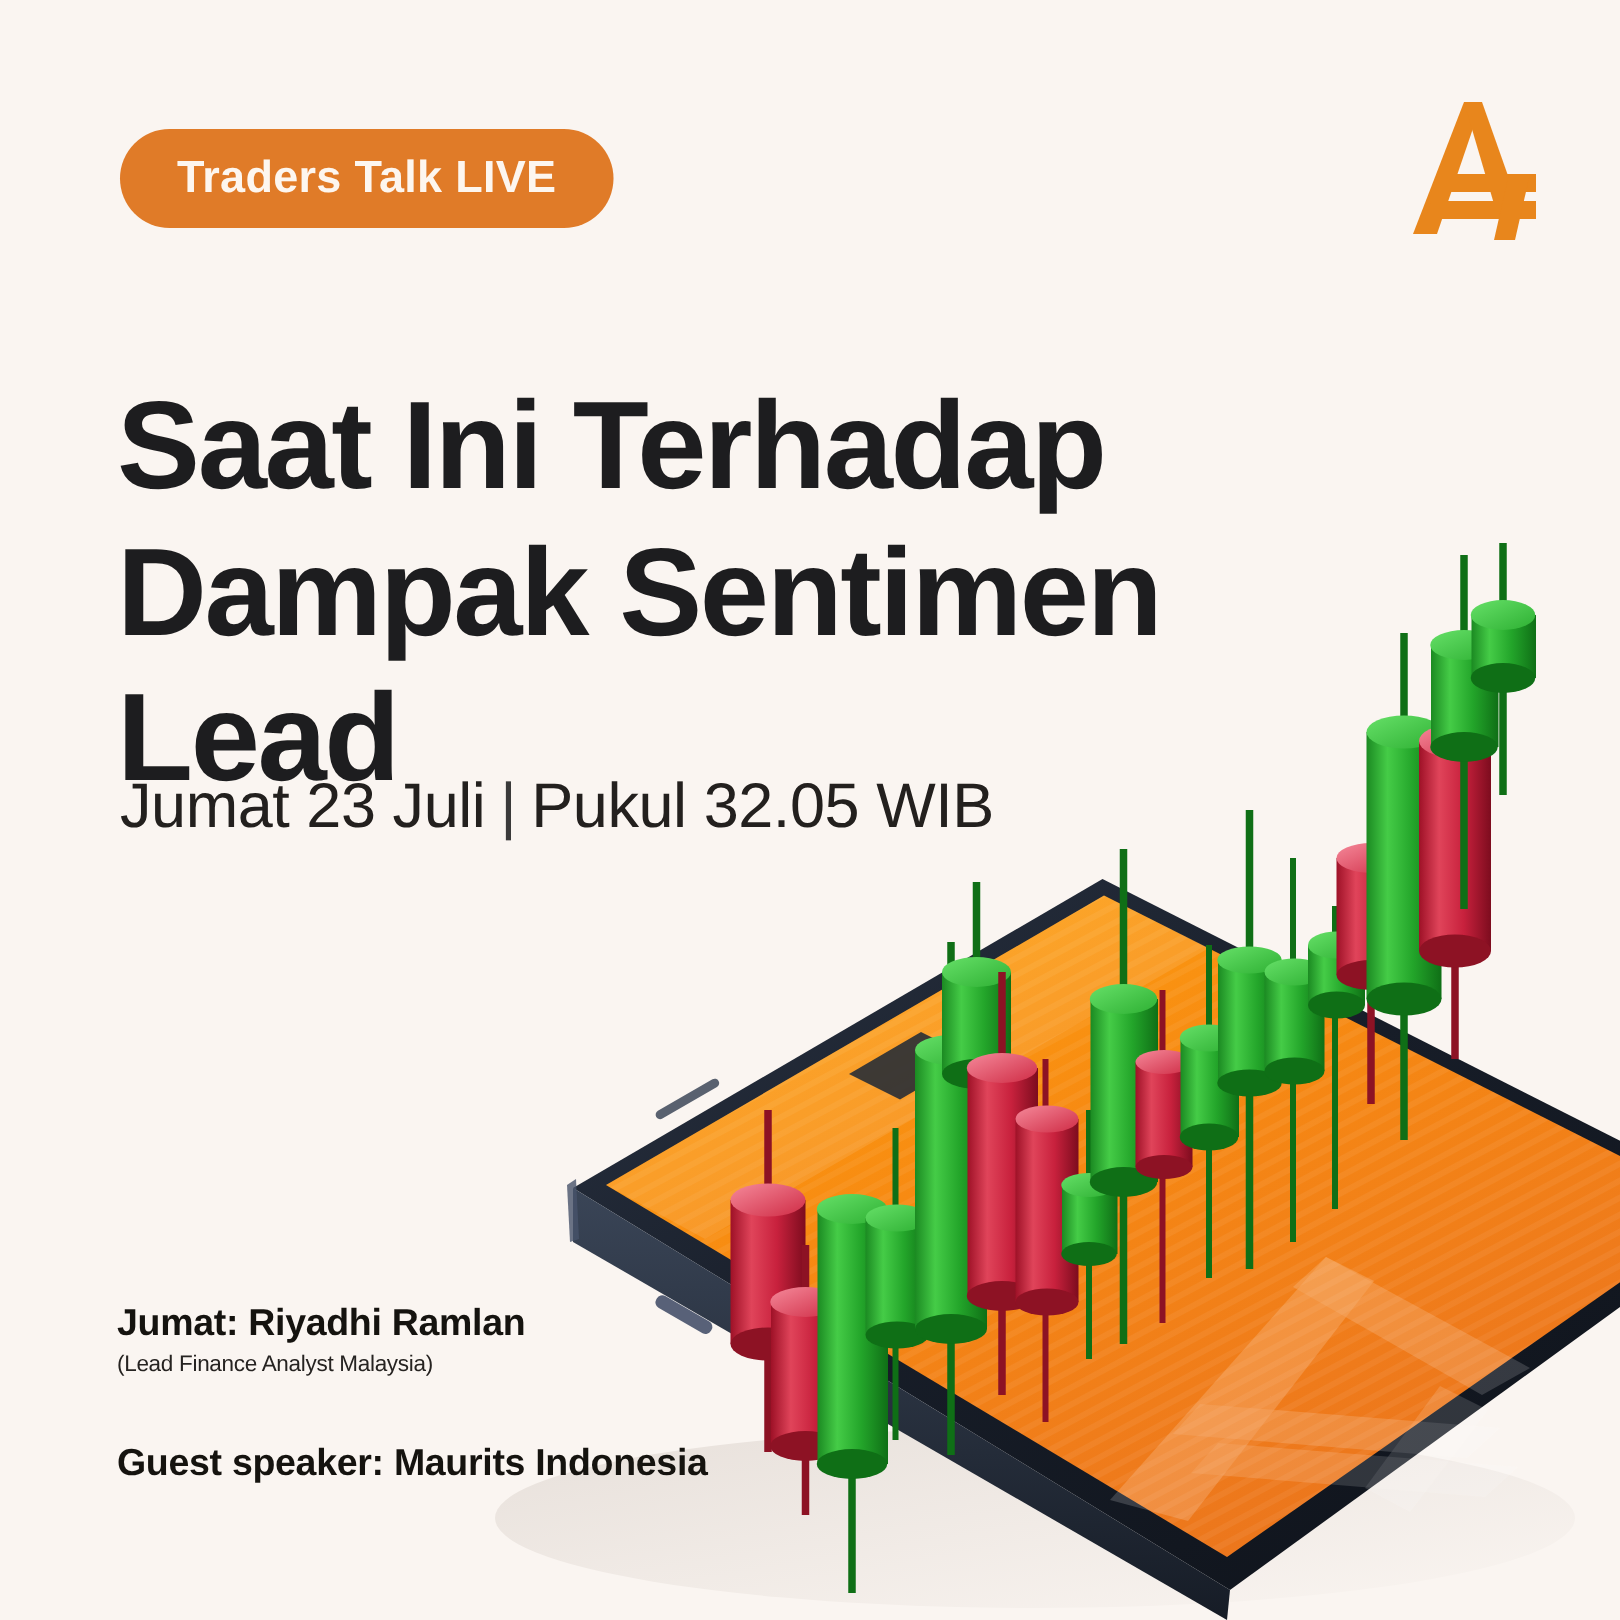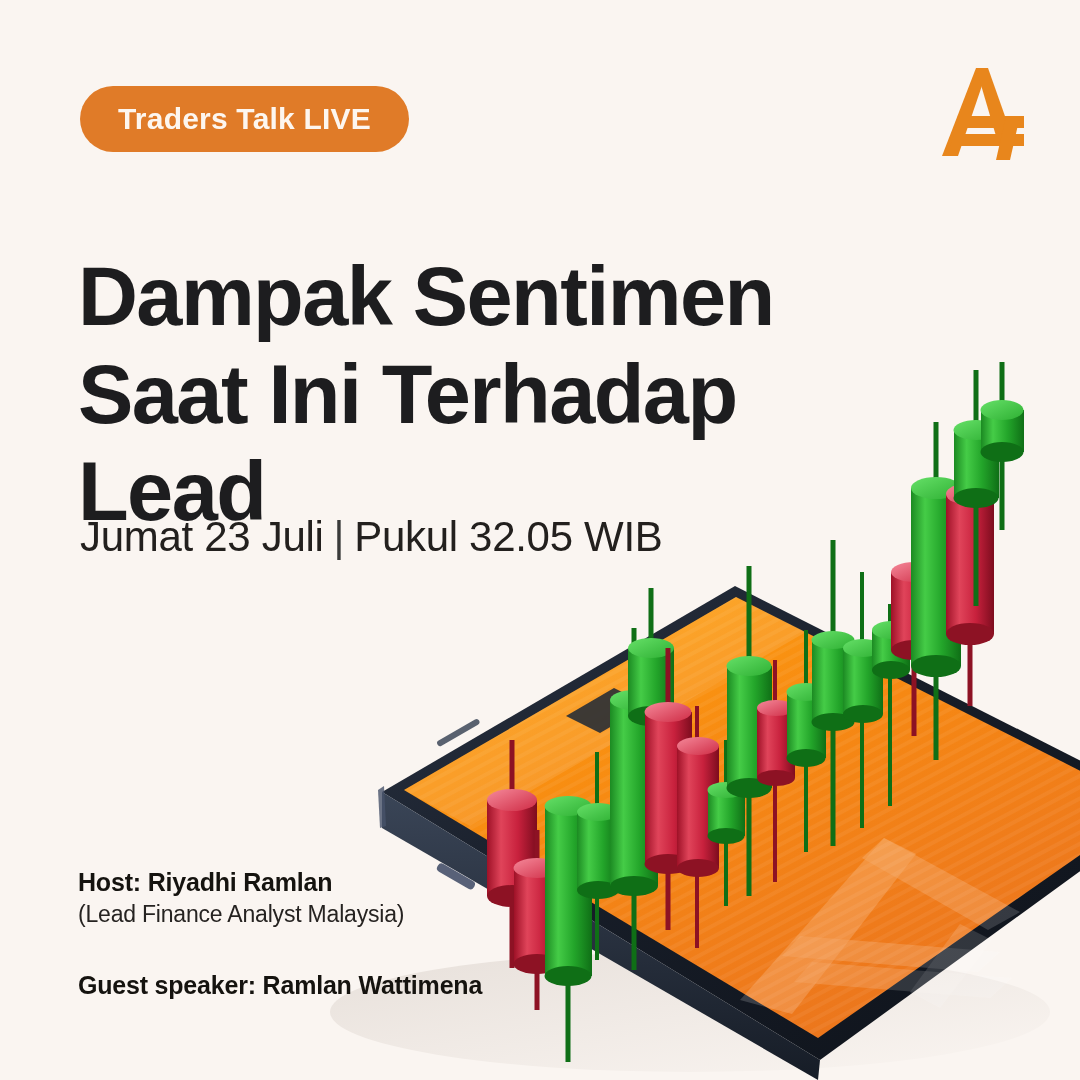--- a/index.html
+++ b/index.html
@@ -70,21 +70,21 @@
   }
   .cred-name{
     color:#15130f;
     font-size:25px;
     font-weight:bold;
     letter-spacing:-.2px;
     white-space:nowrap;
   }
   .cred-role{
     color:#262321;
-    font-size:23px;
+    font-size:15px;
     font-weight:400;
     margin-top:4px;
     letter-spacing:-.2px;
     white-space:nowrap;
   }
   .cred-block.second{margin-top:43px;}
 
   
   .artwork{
     position:absolute;left:0;top:0;
@@ -291,32 +291,32 @@
 
       <path d="M78,58 L92,58 L82,102 L68,102 Z"></path>
     </g>
   </svg>
 
   <div class="badge">
     <span class="badge-label">Traders Talk LIVE</span>
   </div>
 
   <h1 class="headline">
+    <div>Saat Ini Terhadap</div>
     <div>Dampak Sentimen</div>
-    <div>Saat Ini Terhadap</div>
     <div>Lead</div>
   </h1>
 
   <div class="datetime">
     <span>Jumat 23 Juli</span><span class="sep">|</span><span>Pukul 32.05 WIB</span>
   </div>
 
   <div class="credits">
     <div class="cred-block first">
-      <div class="cred-name">Host: Riyadhi Ramlan</div>
+      <div class="cred-name">Jumat: Riyadhi Ramlan</div>
       <div class="cred-role">(Lead Finance Analyst Malaysia)</div>
     </div>
     <div class="cred-block second">
-      <div class="cred-name">Guest speaker: Ramlan Wattimena</div>
+      <div class="cred-name">Guest speaker: Maurits Indonesia</div>
     </div>
   </div>
 
 </div>
 
 </body></html>

